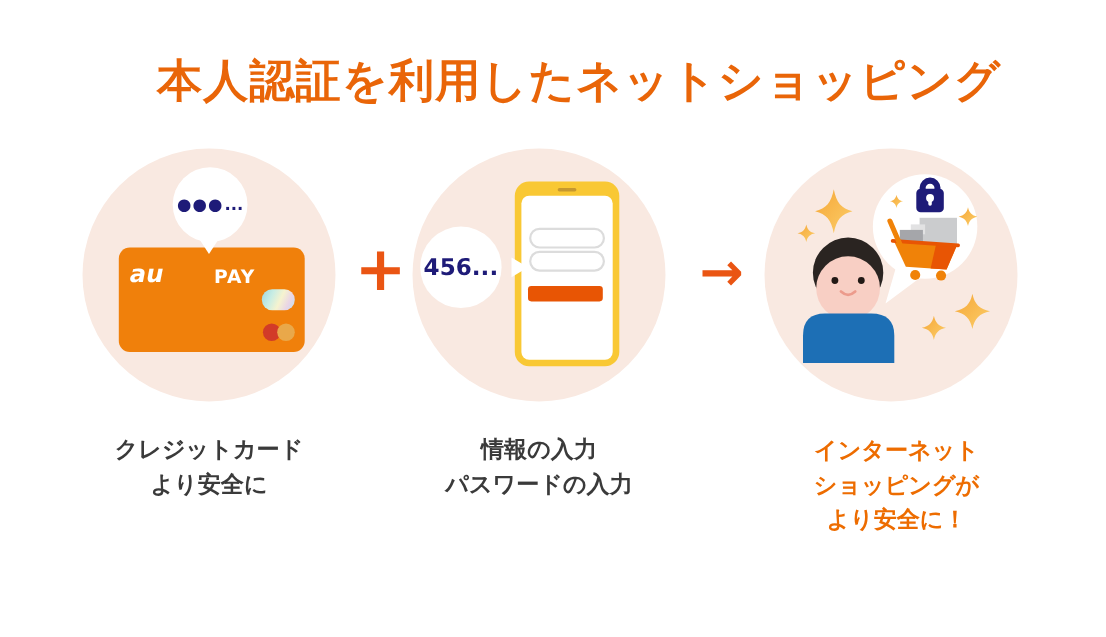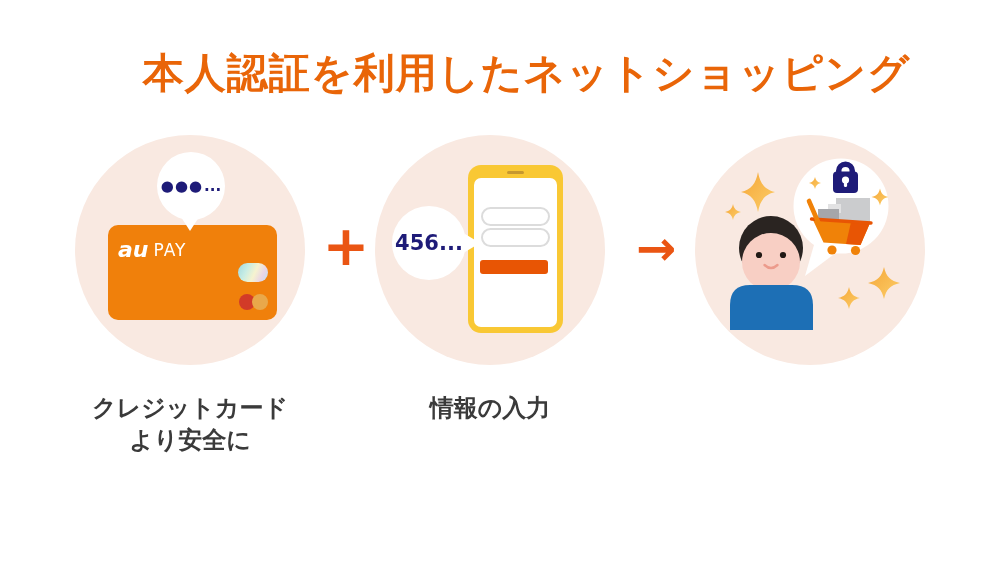--- a/index.html
+++ b/index.html
@@ -14,54 +14,54 @@
   .circle{position:absolute;top:135px;width:230px;height:230px;border-radius:50%;background:#F9E9E1;}
   .circle.c1{left:75px;} .circle.c2{left:375px;} .circle.c3{left:695px;}
 
   
   .operator{position:absolute;color:#EA5513;font-weight:700;text-align:center;}
   .op-plus{left:311px;top:211px;width:70px;height:70px;line-height:70px;font-size:56px;}
   .op-arrow{left:616px;top:213px;width:80px;height:70px;line-height:70px;font-size:48px;}
 
   
   .card{position:absolute;left:33px;top:90px;width:169px;height:95px;border-radius:10px;background:#F0800B;}
-  .card-logo{position:absolute;left:10px;top:12px;display:flex;align-items:center;color:#ffffff;}
+  .card-logo{position:absolute;left:10px;top:12px;display:flex;align-items:flex-end;color:#ffffff;}
   .logo-au{font-style:italic;font-weight:800;font-size:22px;margin-right:5px;}
-  .logo-pay{font-weight:400;font-size:17px;letter-spacing:1px;}
+  .logo-pay{font-weight:700;font-size:17px;letter-spacing:1px;margin-left:41px;}
   .holo{position:absolute;left:130px;top:38px;width:30px;height:19px;border-radius:10px;
         background:linear-gradient(115deg,#9FD8DF 0%,#C8EDE4 30%,#F6F3CF 55%,#E9D5E6 78%,#BCE2EE 100%);}
   .mc-red,.mc-orange{position:absolute;width:16px;height:16px;border-radius:50%;top:69px;}
   .mc-red{left:131px;background:#D23B28;}
   .mc-orange{left:144px;background:#E9A84A;}
 
   .bubble{position:absolute;background:#ffffff;border-radius:50%;display:flex;align-items:center;justify-content:center;z-index:3;}
   .bubble-dots{left:82px;top:17px;width:68px;height:68px;}
   .dots{color:#1E1B78;font-size:15px;letter-spacing:1px;font-weight:700;}
   .dots-ellipsis{color:#1E1B78;font-size:15px;font-weight:700;margin-left:1px;}
   .tail-down{position:absolute;left:106px;top:82px;width:0;height:0;z-index:3;
              border-left:9px solid transparent;border-right:9px solid transparent;border-top:14px solid #ffffff;}
 
   
   .phone{position:absolute;left:93px;top:30px;width:95px;height:168px;border-radius:13px;background:#F9C834;}
   .phone-dash{position:absolute;left:39px;top:6px;width:17px;height:3px;border-radius:2px;background:#C6982F;}
   .phone-screen{position:absolute;left:6px;top:13px;width:83px;height:149px;border-radius:7px;background:#ffffff;}
   .input-pill{position:absolute;left:7px;width:65px;height:15px;border:2px solid #DCDCDC;border-radius:10px;background:#ffffff;}
   .input-1{top:29px;} .input-2{top:50px;}
   .screen-button{position:absolute;left:6px;top:82px;width:68px;height:14px;border-radius:3px;background:#E85504;}
-  .bubble-code{left:17px;top:71px;width:74px;height:74px;}
+  .bubble-code{left:7px;top:71px;width:74px;height:74px;}
   .code-text{color:#1E1B78;font-size:21px;font-weight:700;}
   .tail-right{position:absolute;left:90px;top:99px;width:0;height:0;z-index:3;
               border-top:9px solid transparent;border-bottom:9px solid transparent;border-left:15px solid #ffffff;}
 
   
   .scene{position:absolute;left:0;top:0;width:230px;height:230px;}
 
   
   .caption{position:absolute;width:300px;text-align:center;font-weight:700;
-           font-size:24px;line-height:32px;color:#3A3A3A;}
+           font-size:21px;line-height:32px;color:#3A3A3A;}
   .cap1{left:40px;top:392px;} .cap2{left:340px;top:392px;}
   .cap3{left:665px;top:394px;color:#ED6C00;line-height:31.5px;}
 </style>
 </head>
 <body>
 
 <div class="page">
 
   <h1 class="title">本人認証を利用したネットショッピング</h1>
 
@@ -154,15 +154,21 @@
       </g>
     </svg>
   </div>
 
   <div class="caption cap1">
     <span>クレジットカード</span><br>
     <span>より安全に</span>
   </div>
   <div class="caption cap2">
     <span>情報の入力</span><br>
+    <span>パスワードの入力</span>
+  </div>
+  <div class="caption cap3">
+    <span>インターネット</span><br>
+    <span>ショッピングが</span><br>
+    <span>より安全に！</span>
   </div>
 
 </div>
 
 </body></html>

